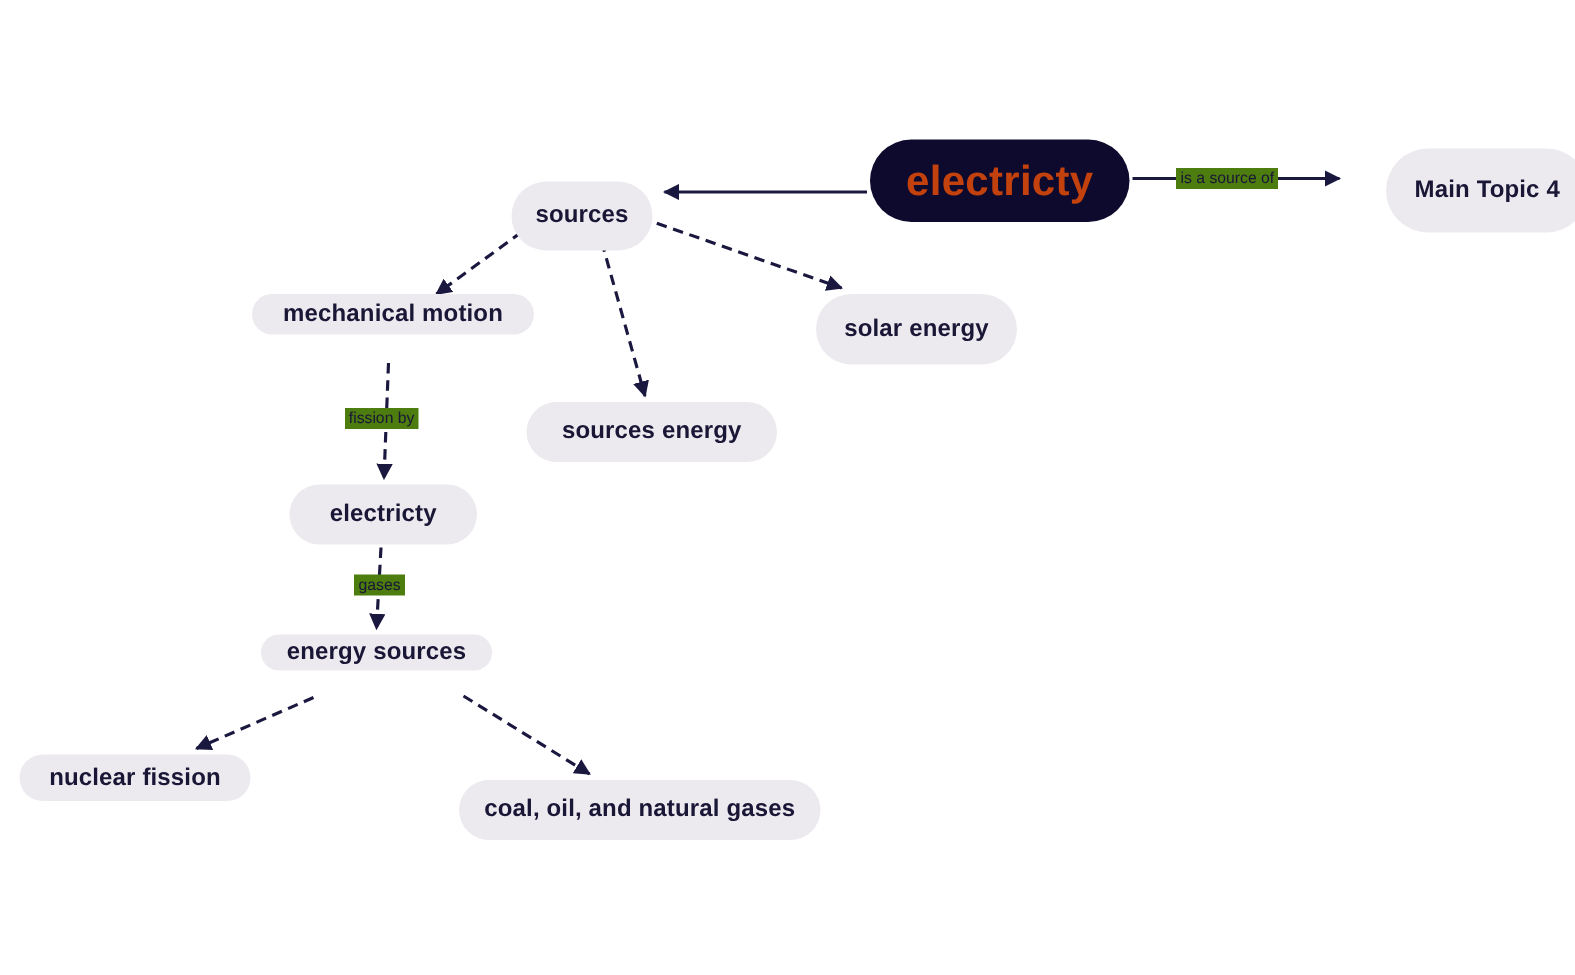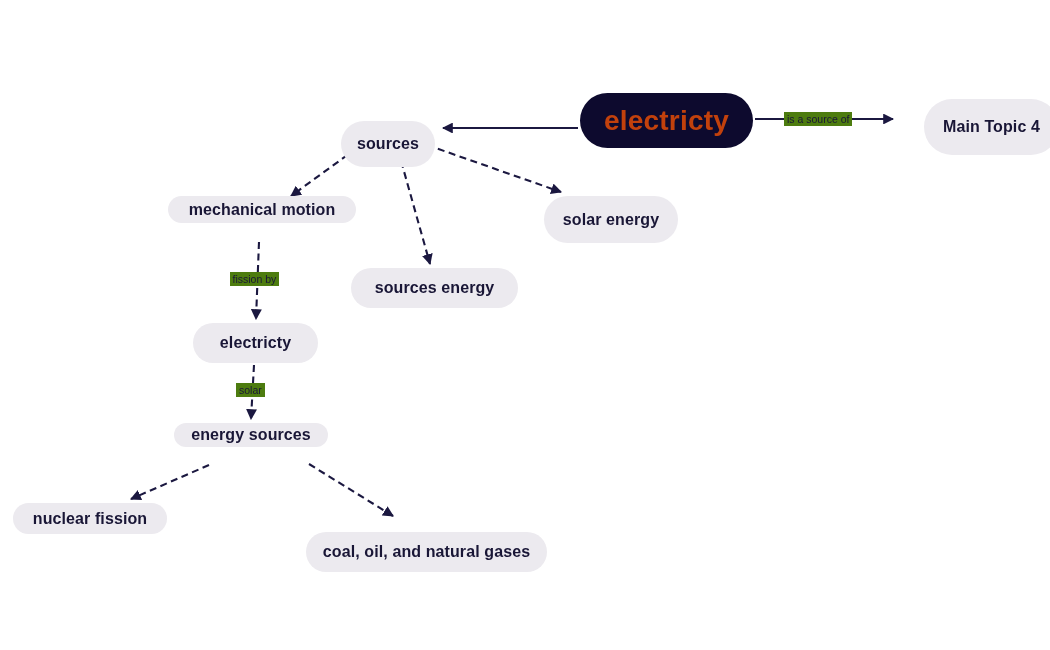--- a/index.html
+++ b/index.html
@@ -87,21 +87,21 @@
   <div id="nodes-layer">
       <div class="node root" style="left: 580px; top: 93px; width: 173px; height: 55px;">electricty</div>
       <div class="node" style="left: 924px; top: 99px; width: 135px; height: 56px;">Main Topic 4</div>
       <div class="node" style="left: 341px; top: 121px; width: 94px; height: 46px;">sources</div>
       <div class="node" style="left: 168px; top: 196px; width: 188px; height: 27px;">mechanical motion</div>
       <div class="node" style="left: 351px; top: 268px; width: 167px; height: 40px;">sources energy</div>
       <div class="node" style="left: 544px; top: 196px; width: 134px; height: 47px;">solar energy</div>
       <div class="node" style="left: 193px; top: 323px; width: 125px; height: 40px;">electricty</div>
       <div class="node" style="left: 174px; top: 423px; width: 154px; height: 24px;">energy sources</div>
       <div class="node" style="left: 13px; top: 503px; width: 154px; height: 31px;">nuclear fission</div>
-      <div class="node" style="left: 306px; top: 532px; width: 241px; height: 40px;">coal, oil, and natural gases</div>
+      <div class="node" style="left: 306px; top: 520px; width: 241px; height: 40px;">coal, oil, and natural gases</div>
     </div>
   <div id="labels-layer">
       <div class="edge-label" style="left: 784px; top: 112px;">is a source of</div>
       <div class="edge-label" style="left: 229.5px; top: 272px;">fission by</div>
-      <div class="edge-label" style="left: 236px; top: 383px;">solar</div>
+      <div class="edge-label" style="left: 236px; top: 383px;">gases</div>
     </div>
 
 </div>
 
 </body></html>

